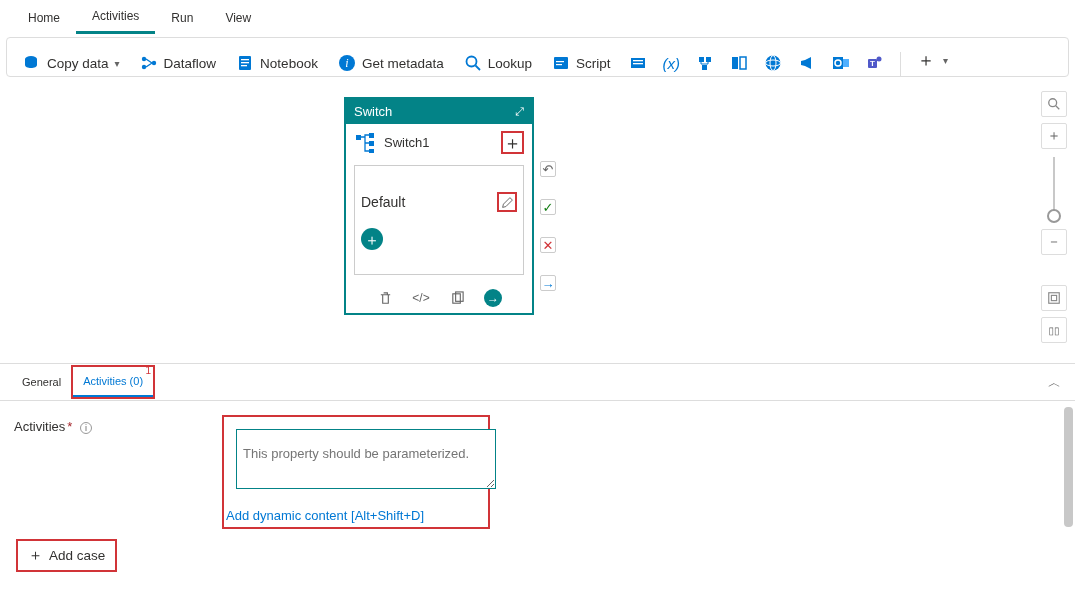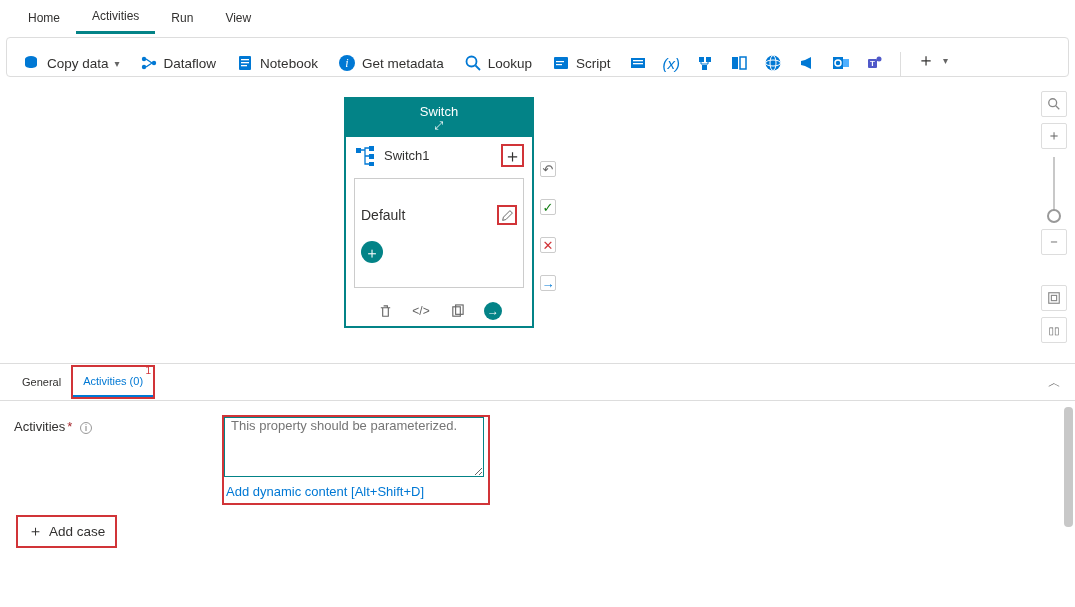--- a/index.html
+++ b/index.html
@@ -16,21 +16,21 @@
   .tool-icon { width: 18px; height: 18px; display: inline-flex; align-items: center; justify-content: center; }
   .tool-label { font-size: 13.5px; }
   .toolbar .icon-only { padding: 4px 6px; }
   .toolbar-divider { width: 1px; height: 24px; background: #ddd; margin: 0 6px; }
   
   
   .canvas-area { position: relative; height: 286px; background: #fff; overflow: hidden; }
   
   
   .switch-card { position: absolute; left: 344px; top: 20px; width: 190px; border: 2px solid #038387; background: #fff; }
-  .switch-header { background: #038387; color: #fff; padding: 5px 8px; font-size: 13px; display: flex; align-items: center; justify-content: space-between; flex-direction: column; }
+  .switch-header { background: #038387; color: #fff; padding: 5px 8px; font-size: 13px; display: flex; align-items: center; justify-content: space-between; }
   .switch-expand { color: #fff; font-size: 11px; cursor: pointer; }
   .switch-title-row { display: flex; align-items: center; padding: 7px 8px; gap: 8px; }
   .switch-title-row .branch-icon { width: 22px; height: 22px; }
   .switch-title-row .name { flex: 1; font-size: 13px; }
   .switch-plus { width: 23px; height: 23px; border: 2px solid #d13438; display: inline-flex; align-items: center; justify-content: center; font-size: 18px; color: #323130; cursor: pointer; }
   .default-box { margin: 4px 8px 8px 8px; border: 1px solid #ccc; padding: 6px; min-height: 110px; position: relative; }
   .default-label-row { display: flex; align-items: center; justify-content: space-between; margin-top: 20px; }
   .default-label { font-size: 14px; }
   .edit-box { width: 20px; height: 20px; border: 2px solid #d13438; display: inline-flex; align-items: center; justify-content: center; cursor: pointer; }
   .green-add { width: 22px; height: 22px; background: #038387; border-radius: 50%; color: #fff; display: inline-flex; align-items: center; justify-content: center; font-size: 15px; line-height: 1; margin-top: 16px; cursor: pointer; }
@@ -58,21 +58,21 @@
   
   .prop-body { padding: 14px 14px 0 14px; position: relative; height: 187px; overflow-y: auto; }
   .scrollbar-fake { position:absolute; right:0; top:0; width:14px; height:100%; }
   .scrollbar-fake::before { content:""; position:absolute; right:2px; top:6px; width:9px; height:120px; background:#c8c8c8; border-radius:4px;}
   
   .expr-row { display: flex; align-items: flex-start; gap: 8px; }
   .expr-label { width: 200px; padding-top: 4px; font-size: 13px; }
   .req-star { color: #a4262c; margin-left: 2px; }
   .info-i { display:inline-flex; width:12px; height:12px; border:1px solid #999; border-radius:50%; align-items:center; justify-content:center; font-size:9px; color:#666; margin-left:4px; }
   .expr-box-wrap { border: 2px solid #d13438; padding: 0; width: 268px;}
-  .expr-textarea { width: 260px; height: 60px; border: 1px solid #038387; outline:none; resize: both; padding: 0 6px; font-family: inherit; font-size: 13px; color: #14532d; margin:0; }
+  .expr-textarea { width: 260px; height: 60px; border: 1px solid #038387; outline:none; resize: both; padding: 16px 6px; font-family: inherit; font-size: 13px; color: #14532d; margin:12px; }
   .dyn-link { color: #0078d4; font-size: 13px; padding: 4px 2px 4px 2px; cursor: pointer; display:block; }
   
   .add-case-btn { display: inline-flex; align-items: center; gap: 6px; border: 2px solid #d13438; padding: 5px 10px; font-size: 13.5px; cursor: pointer; margin-top: 10px; margin-left: 2px; }
   
   .case-table { margin-top: 10px; width: 100%; }
   .case-head { display: flex; padding: 4px 6px; font-size: 13px; }
   .case-head .c1 { width: 302px; } 
   .case-cell { display: flex; align-items: center; padding: 6px 6px; font-size: 13px; }
   
   svg { display: block; }

